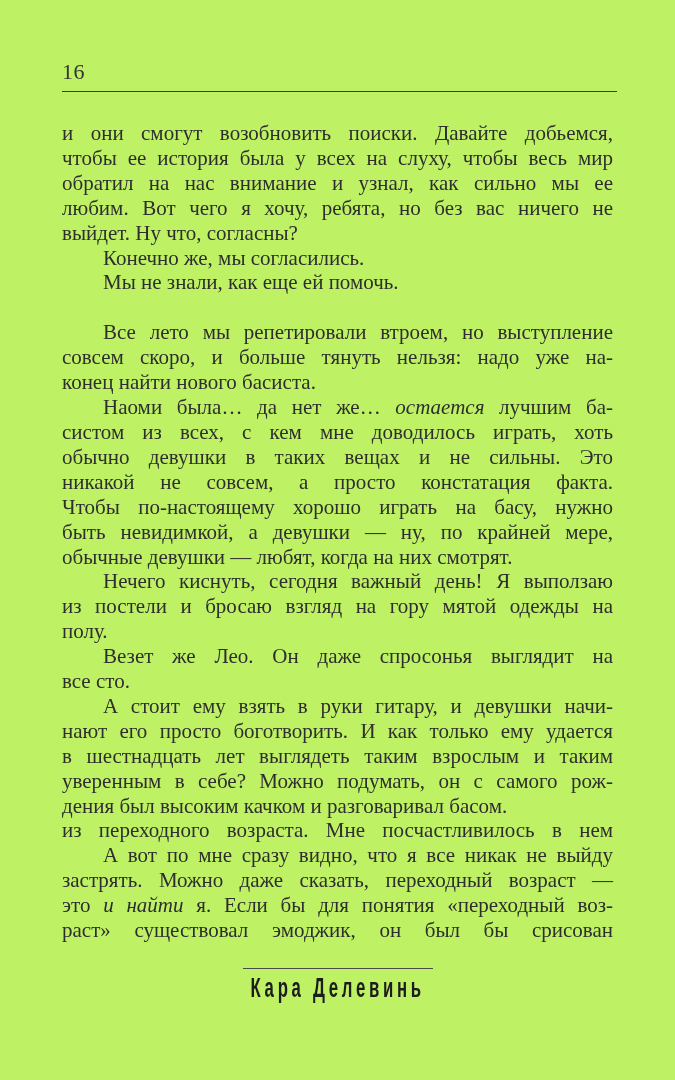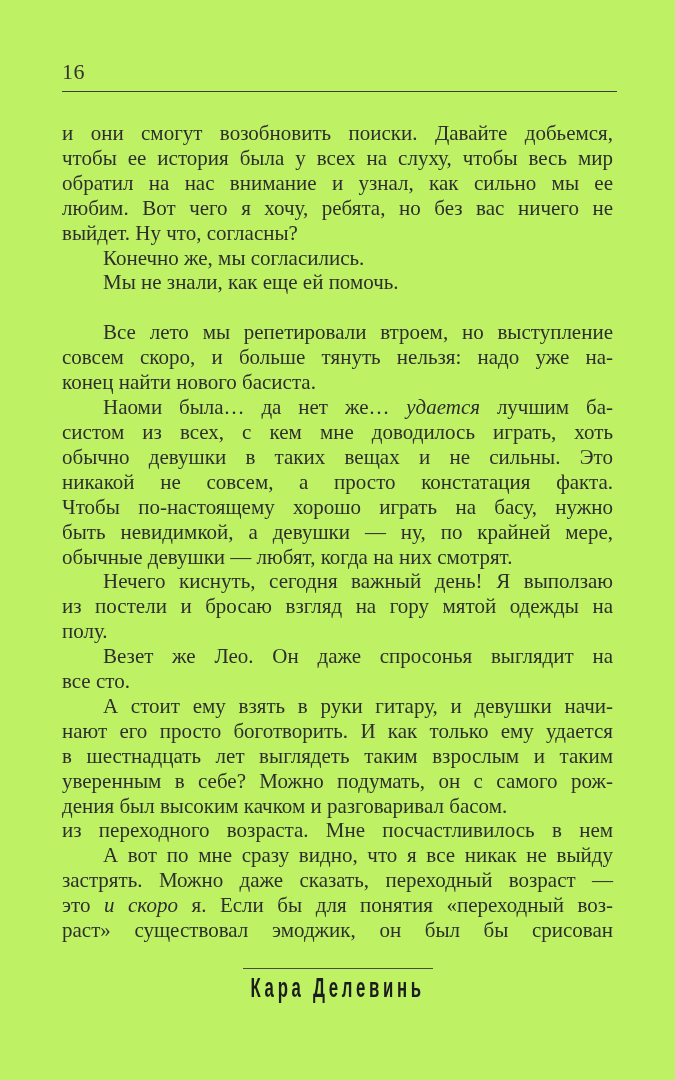--- a/index.html
+++ b/index.html
@@ -88,41 +88,41 @@
       <div class="line"><span class="seg">и они смогут возобновить поиски. Давайте добьемся,</span></div>
       <div class="line"><span class="seg">чтобы ее история была у всех на слуху, чтобы весь мир</span></div>
       <div class="line"><span class="seg">обратил на нас внимание и узнал, как сильно мы ее</span></div>
       <div class="line"><span class="seg">любим. Вот чего я хочу, ребята, но без вас ничего не</span></div>
       <div class="line para-end"><span class="seg">выйдет. Ну что, согласны?</span></div>
       <div class="line indent para-end"><span class="seg">Конечно же, мы согласились.</span></div>
       <div class="line indent para-end"><span class="seg">Мы не знали, как еще ей помочь.</span></div>
       <div class="line indent gap"><span class="seg">Все лето мы репетировали втроем, но выступление</span></div>
       <div class="line"><span class="seg">совсем скоро, и больше тянуть нельзя: надо уже на-</span></div>
       <div class="line para-end"><span class="seg">конец найти нового басиста.</span></div>
-      <div class="line indent"><span class="seg">Наоми была… да нет же… </span><span class="seg italic">удается</span><span class="seg"> лучшим ба-</span></div>
+      <div class="line indent"><span class="seg">Наоми была… да нет же… </span><span class="seg italic">остается</span><span class="seg"> лучшим ба-</span></div>
       <div class="line"><span class="seg">систом из всех, с кем мне доводилось играть, хоть</span></div>
       <div class="line"><span class="seg">обычно девушки в таких вещах и не сильны. Это</span></div>
       <div class="line"><span class="seg">никакой не совсем, а просто констатация факта.</span></div>
       <div class="line"><span class="seg">Чтобы по-настоящему хорошо играть на басу, нужно</span></div>
       <div class="line"><span class="seg">быть невидимкой, а девушки — ну, по крайней мере,</span></div>
       <div class="line para-end"><span class="seg">обычные девушки — любят, когда на них смотрят.</span></div>
       <div class="line indent"><span class="seg">Нечего киснуть, сегодня важный день! Я выползаю</span></div>
       <div class="line"><span class="seg">из постели и бросаю взгляд на гору мятой одежды на</span></div>
       <div class="line para-end"><span class="seg">полу.</span></div>
       <div class="line indent"><span class="seg">Везет же Лео. Он даже спросонья выглядит на</span></div>
       <div class="line para-end"><span class="seg">все сто.</span></div>
       <div class="line indent"><span class="seg">А стоит ему взять в руки гитару, и девушки начи-</span></div>
       <div class="line"><span class="seg">нают его просто боготворить. И как только ему удается</span></div>
       <div class="line"><span class="seg">в шестнадцать лет выглядеть таким взрослым и таким</span></div>
       <div class="line"><span class="seg">уверенным в себе? Можно подумать, он с самого рож-</span></div>
       <div class="line para-end"><span class="seg">дения был высоким качком и разговаривал басом.</span></div>
       <div class="line"><span class="seg">из переходного возраста. Мне посчастливилось в нем</span></div>
       <div class="line indent"><span class="seg">А вот по мне сразу видно, что я все никак не выйду</span></div>
       <div class="line"><span class="seg">застрять. Можно даже сказать, переходный возраст —</span></div>
-      <div class="line"><span class="seg">это </span><span class="seg italic">и скоро</span><span class="seg"> я. Если бы для понятия «переходный воз-</span></div>
+      <div class="line"><span class="seg">это </span><span class="seg italic">и найти</span><span class="seg"> я. Если бы для понятия «переходный воз-</span></div>
       <div class="line"><span class="seg">раст» существовал эмоджик, он был бы срисован</span></div>
     </div>
 
   <div class="page-footer">
     <div class="footer-rule"></div>
     <div class="footer-author">Кара Делевинь</div>
   </div>
 
 </div>
 

